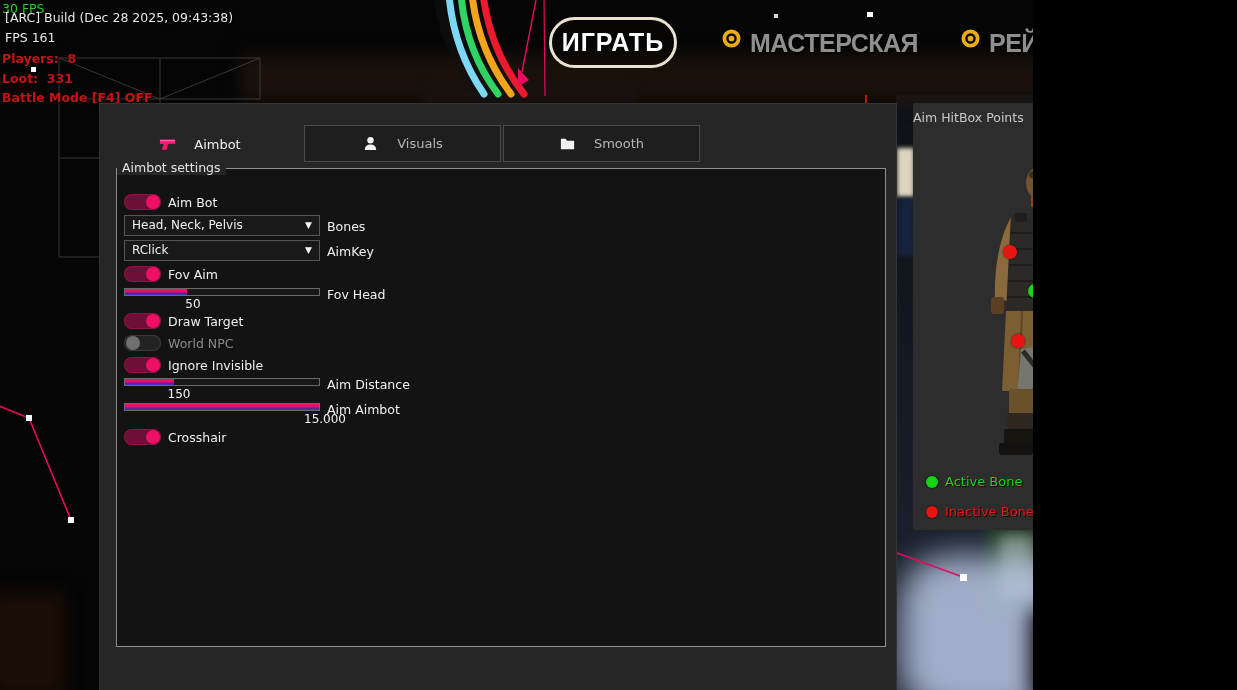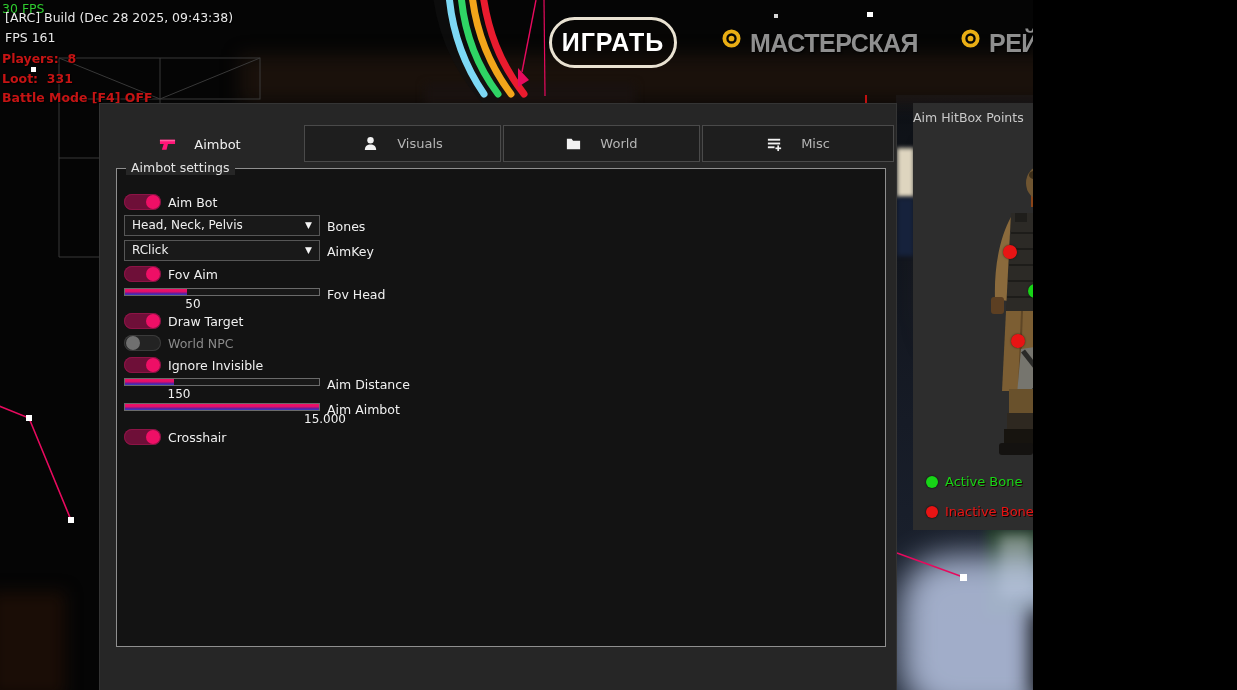--- a/index.html
+++ b/index.html
@@ -52,21 +52,21 @@
     height:37px; top:21px; cursor:pointer; }
   .tab-active { left:20px; width:160px; height:40px; top:20px; }
   .tab-box { border:1px solid #4a4a4a; background:#1e1e1e; }
   .tab-v { left:204px; width:197px; } .tab-w { left:403px; width:197px; } .tab-m { left:602px; width:192px; }
   .tab-label { font-size:13px; color:#b5b5b5; }
   .tab-active .tab-label { color:#f0f0f0; }
   .tab-icon { width:17px; height:17px; display:block; }
   
   #group { position:absolute; left:16px; top:64px; width:770px; height:479px;
     border:1px solid #8f8f8f; background:#131313; }
-  #group-legend { position:absolute; left:9px; top:-9px; padding:0 5px; background:#262626;
+  #group-legend { position:absolute; left:0; top:-9px; padding:0 5px; background:#262626;
     color:#e3e3e3; font-size:12.5px; }
   .ctl-label { position:absolute; left:51px; font-size:12.5px; color:#f0f0f0; white-space:nowrap; }
   .ctl-label.dim { color:#8a8a8a; }
   .side-label { position:absolute; left:210px; font-size:12.5px; color:#f0f0f0; white-space:nowrap; }
   
   .toggle { position:absolute; left:7px; width:37px; height:16px; border-radius:8px; cursor:pointer; }
   .toggle .knob { position:absolute; top:1px; width:14px; height:14px; border-radius:50%; }
   .toggle[data-state="on"] { background:#6e0f38; box-shadow:inset 0 0 0 1px #8d1446; }
   .toggle[data-state="on"] .knob { right:1px; background:#ee0f66; }
   .toggle[data-state="off"] { background:#232323; box-shadow:inset 0 0 0 1px #3a3a3a; }
@@ -200,33 +200,23 @@
         <circle cx="9" cy="5.5" r="3.4" fill="#f2f2f2"></circle>
         <path d="M3,16 c0,-4.4 2.7,-6 6,-6 s6,1.6 6,6 z" fill="#f2f2f2"></path>
       </svg>
       <span class="tab-label">Visuals</span>
     </div>
 
     <div class="tab tab-box tab-w">
       <svg class="tab-icon" viewBox="0 0 18 18">
         <path d="M2,4 h5 l1.5,2 H16 v9 H2 z" fill="#f2f2f2"></path>
       </svg>
-      <span class="tab-label">World</span>
-    </div>
-
-    <div class="tab tab-box tab-m">
-      <svg class="tab-icon" viewBox="0 0 18 18">
-        <rect x="2" y="4" width="13" height="2" fill="#f2f2f2"></rect>
-        <rect x="2" y="8" width="13" height="2" fill="#f2f2f2"></rect>
-        <rect x="2" y="12" width="7" height="2" fill="#f2f2f2"></rect>
-        <rect x="12" y="11" width="1.8" height="6" fill="#f2f2f2"></rect>
-        <rect x="10" y="13.2" width="6" height="1.8" fill="#f2f2f2"></rect>
-      </svg>
-      <span class="tab-label">Misc</span>
-    </div>
+      <span class="tab-label">Smooth</span>
+    </div>
+
 
     <div id="group">
       <span id="group-legend">Aimbot settings</span>
 
       <div class="toggle" style="top:25px;" data-state="on">
           <div class="knob"></div>
         </div>
       <span class="ctl-label" style="top:26px;">Aim Bot</span>
 
       <div class="dropdown" style="top:46px;">

